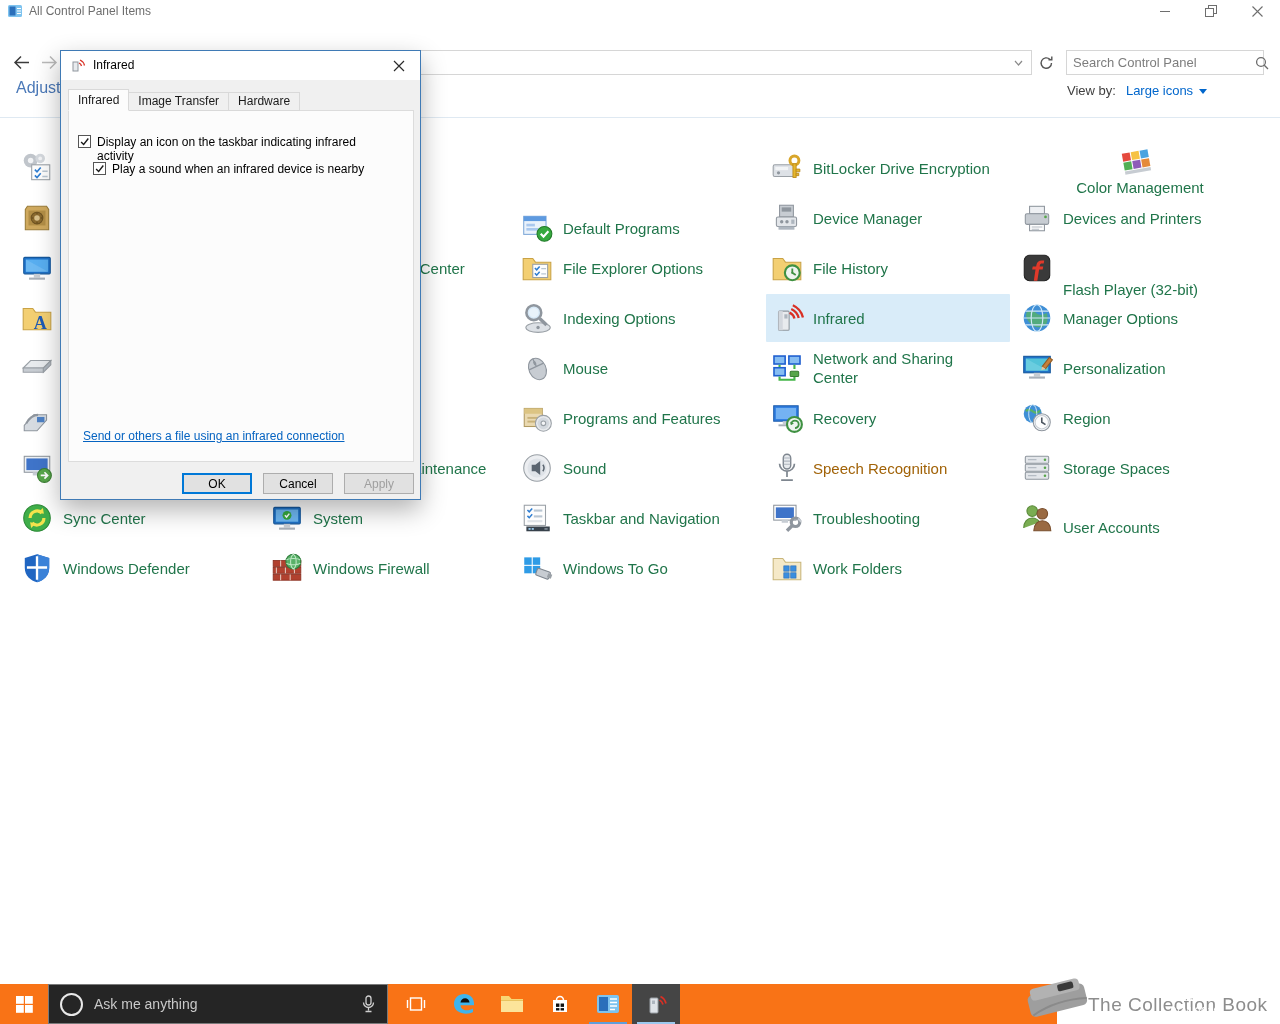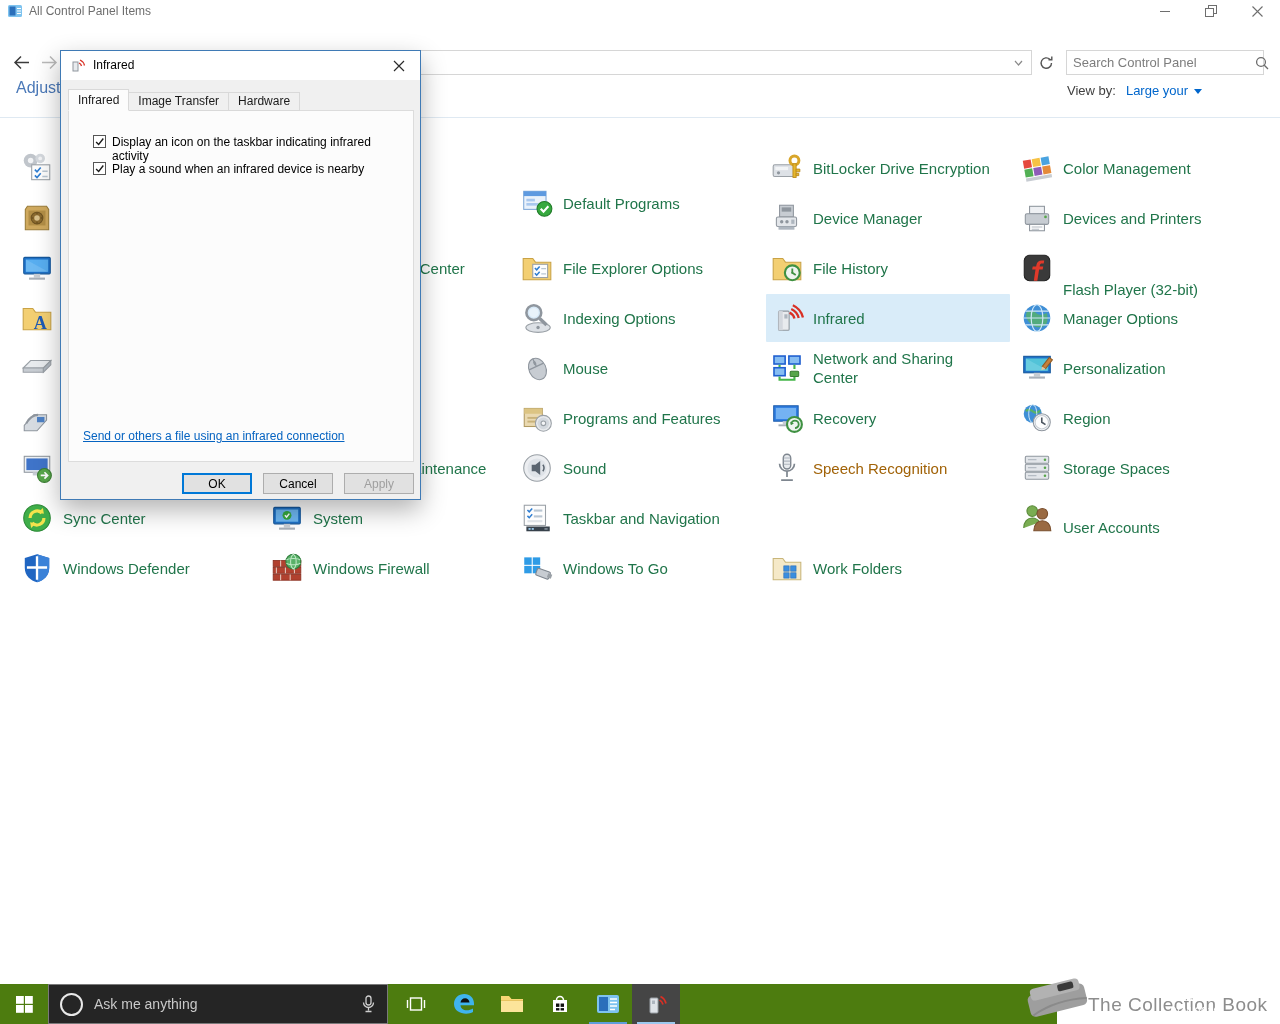--- a/index.html
+++ b/index.html
@@ -67,21 +67,21 @@
              font-size:12px;font-family:inherit;padding:0 3px;box-sizing:border-box;outline:none;}
   .browsebtn{position:absolute;left:230px;top:154px;width:74px;height:22px;background:#e1e1e1;border:1px solid #adadad;
              font-size:12px;display:flex;align-items:center;justify-content:center;box-sizing:border-box;}
   .dlg-link{position:absolute;left:22px;top:378px;font-size:12px;color:#0563c1;text-decoration:underline;z-index:5;}
   .dlgbtn{position:absolute;top:422px;width:70px;height:21px;background:#e1e1e1;border:1px solid #adadad;font-size:12px;
           display:flex;align-items:center;justify-content:center;box-sizing:border-box;}
   .dlgbtn.default{border:2px solid #0078d7;}
   .dlgbtn.disabled{color:#9f9f9f;}
 
   
-  .taskbar{position:absolute;left:0;top:984px;width:1057px;height:40px;background:#4d7c0f;z-index:20;}
+  .taskbar{position:absolute;left:0;top:984px;width:1057px;height:40px;background:#f97316;z-index:20;}
   .startbtn{position:absolute;left:0;top:0;width:48px;height:40px;display:flex;align-items:center;justify-content:center;}
   .cortana{position:absolute;left:48px;top:0;width:340px;height:40px;background:#252525;border:1px solid #7a7a7a;
            box-sizing:border-box;display:flex;align-items:center;}
   .cortana .ring{width:19px;height:19px;border:2px solid #e8e8e8;border-radius:50%;margin-left:11px;flex:0 0 auto;}
   .cortana .ask{font-size:14px;color:#c9c9c9;margin-left:11px;flex:1;}
   .cortana .micwrap{margin-right:10px;}
   .tbtn{position:absolute;top:0;width:48px;height:40px;display:flex;align-items:center;justify-content:center;}
   .tbtn .ul{position:absolute;left:5px;right:5px;bottom:0;height:2px;}
   .tbtn.active{background:#454545;}
   .tray-item{position:absolute;z-index:40;}
@@ -176,21 +176,21 @@
             <circle cx="6" cy="6" r="4.4" stroke="#6b6b6b" stroke-width="1.3" fill="none"></circle>
             <path d="M9.3 9.3L13 13" stroke="#6b6b6b" stroke-width="1.3"></path>
           </svg>
       </span>
     </div>
   </div>
 
   <div class="heading">Adjust your computer's settings</div>
   <div class="viewby">
     <span class="vlabel">View by:</span>
-    <span class="vvalue">Large your</span>
+    <span class="vvalue">Large icons</span>
     <span class="caret"></span>
   </div>
   <div class="hsep"></div>
 
   <div id="grid">
       <div class="cp-item" style="left: 16px; top: 144px;">
         <span class="cp-icon">
           <svg viewBox="0 0 32 32" width="34" height="34">
             <circle cx="10" cy="9" r="6.5" fill="#c0c5cb"></circle>
             <circle cx="10" cy="9" r="2.6" fill="#f2f3f5"></circle>
@@ -358,21 +358,21 @@
             </g>
             <path d="M10 9v5.5M19 9v5.5M6 15.5v5.5M14.5 15.5v5.5M23 15.5v5.5M10 22v5.5M19 22v5.5" stroke="#e3c7bd" stroke-width="1"></path>
             <circle cx="22" cy="10" r="7" fill="#58b168" stroke="#2f7d3c"></circle>
             <path d="M15.5 8.5c2-2 11-2 13 0M15.5 11.5c2 2 11 2 13 0M22 3c3.5 3 3.5 11 0 14M22 3c-3.5 3-3.5 11 0 14" stroke="#bfe8c5" stroke-width="1" fill="none"></path>
           </svg>
         </span>
         <span class="cp-label" style="color: rgb(32, 117, 74);">
           <div>Windows Firewall</div>
         </span>
       </div>
-      <div class="cp-item" style="left: 516px; top: 179px;">
+      <div class="cp-item" style="left: 516px; top: 204px;">
         <span class="cp-icon">
           <svg viewBox="0 0 32 32" width="34" height="34">
             <rect x="3.5" y="5" width="21" height="17" fill="#eaf2fb" stroke="#7fa8d8"></rect>
             <rect x="3.5" y="5" width="21" height="4.5" fill="#5e9ae0"></rect>
             <rect x="6" y="12" width="8" height="2.5" fill="#a9c8ee"></rect>
             <rect x="6" y="16" width="11" height="2.5" fill="#a9c8ee"></rect>
             <circle cx="23" cy="21.5" r="7" fill="#36a93f" stroke="#217b29"></circle>
             <path d="M19.5 21.5l2.6 2.6 4.6-5" stroke="#fff" stroke-width="2" fill="none"></path>
           </svg>
         </span>
@@ -586,37 +586,52 @@
             <rect x="12.5" y="3" width="7" height="14" rx="3.5" fill="#e8ebee" stroke="#7e868f" stroke-width="1.3"></rect>
             <path d="M13 6.5h6M13 9.5h6M13 12.5h6" stroke="#aeb6bf" stroke-width="1"></path>
             <path d="M9 12a7 7 0 0 0 14 0" stroke="#7e868f" stroke-width="1.6" fill="none"></path>
             <path d="M16 19v5.5M10.5 27.5h11" stroke="#7e868f" stroke-width="1.6" fill="none"></path>
           </svg>
         </span>
         <span class="cp-label" style="color: #a16207;">
           <div>Speech Recognition</div>
         </span>
       </div>
+      <div class="cp-item" style="left: 766px; top: 494px;">
+        <span class="cp-icon">
+          <svg viewBox="0 0 32 32" width="34" height="34">
+            <rect x="3.5" y="4" width="21" height="14" fill="#fdfdfd" stroke="#8f969e"></rect>
+            <rect x="5.5" y="6" width="17" height="10" fill="#3f74c9"></rect>
+            <rect x="11" y="18" width="6" height="2.5" fill="#c7cdd4"></rect>
+            <circle cx="24" cy="20" r="4" fill="none" stroke="#8f969e" stroke-width="3"></circle>
+            <path d="M21 23l-5 5" stroke="#8f969e" stroke-width="3.2"></path>
+            <path d="M26.5 16.5l3 3" stroke="#c7ccd2" stroke-width="2"></path>
+          </svg>
+        </span>
+        <span class="cp-label" style="color: rgb(32, 117, 74);">
+          <div>Troubleshooting</div>
+        </span>
+      </div>
       <div class="cp-item" style="left: 766px; top: 544px;">
         <span class="cp-icon">
           <svg viewBox="0 0 32 32" width="34" height="34">
             <path d="M3 7h9l2.5 3.5H29V27H3z" fill="#f5e9c8" stroke="#c9b67a"></path>
             <g fill="#3b8ede" stroke="#2a6fbb" stroke-width="0.6">
               <rect x="13" y="14" width="5" height="5"></rect>
               <rect x="19.5" y="14" width="5" height="5"></rect>
               <rect x="13" y="20.5" width="5" height="5"></rect>
               <rect x="19.5" y="20.5" width="5" height="5"></rect>
             </g>
           </svg>
         </span>
         <span class="cp-label" style="color: rgb(32, 117, 74);">
           <div>Work Folders</div>
         </span>
       </div>
-      <div class="cp-item" style="left: 1016px; top: 144px;">
+      <div class="cp-item" style="left: 1016px; top: 144px; flex-direction: column;">
         <span class="cp-icon">
           <svg viewBox="0 0 32 32" width="34" height="34">
             <g transform="rotate(-10 16 16)">
               <rect x="4" y="7" width="7.5" height="7.5" fill="#e5493d"></rect>
               <rect x="12.5" y="7" width="7.5" height="7.5" fill="#f6c244"></rect>
               <rect x="21" y="7" width="7.5" height="7.5" fill="#4aa3e0"></rect>
               <rect x="4" y="15.5" width="7.5" height="7.5" fill="#52b054"></rect>
               <rect x="12.5" y="15.5" width="7.5" height="7.5" fill="#8e5bb8"></rect>
               <rect x="21" y="15.5" width="7.5" height="7.5" fill="#e58a3a"></rect>
               <rect x="4" y="24" width="24.5" height="3" fill="#c7ccd2"></rect>
@@ -748,21 +763,21 @@
       </div>
     </div>
 
     <div class="tabs">
       <div class="tab active">Infrared</div>
       <div class="tab">Image Transfer</div>
       <div class="tab">Hardware</div>
     </div>
     <div class="tabpanel"></div>
 
-    <div class="cbrow" style="left:32px;top:84px;width:300px;z-index:5">
+    <div class="cbrow" style="left:17px;top:84px;width:300px;z-index:5">
       <span class="cbbox">
         <svg width="11" height="11" viewBox="0 0 13 13">
             <path d="M2.5 7l3 3 5.5-7" stroke="#1a1a1a" stroke-width="1.6" fill="none"></path>
           </svg>
       </span>
       <span class="cblabel">Display an icon on the taskbar indicating infrared activity</span>
     </div>
     <div class="cbrow" style="left:32px;top:111px;width:300px;z-index:5">
       <span class="cbbox">
         <svg width="11" height="11" viewBox="0 0 13 13">

